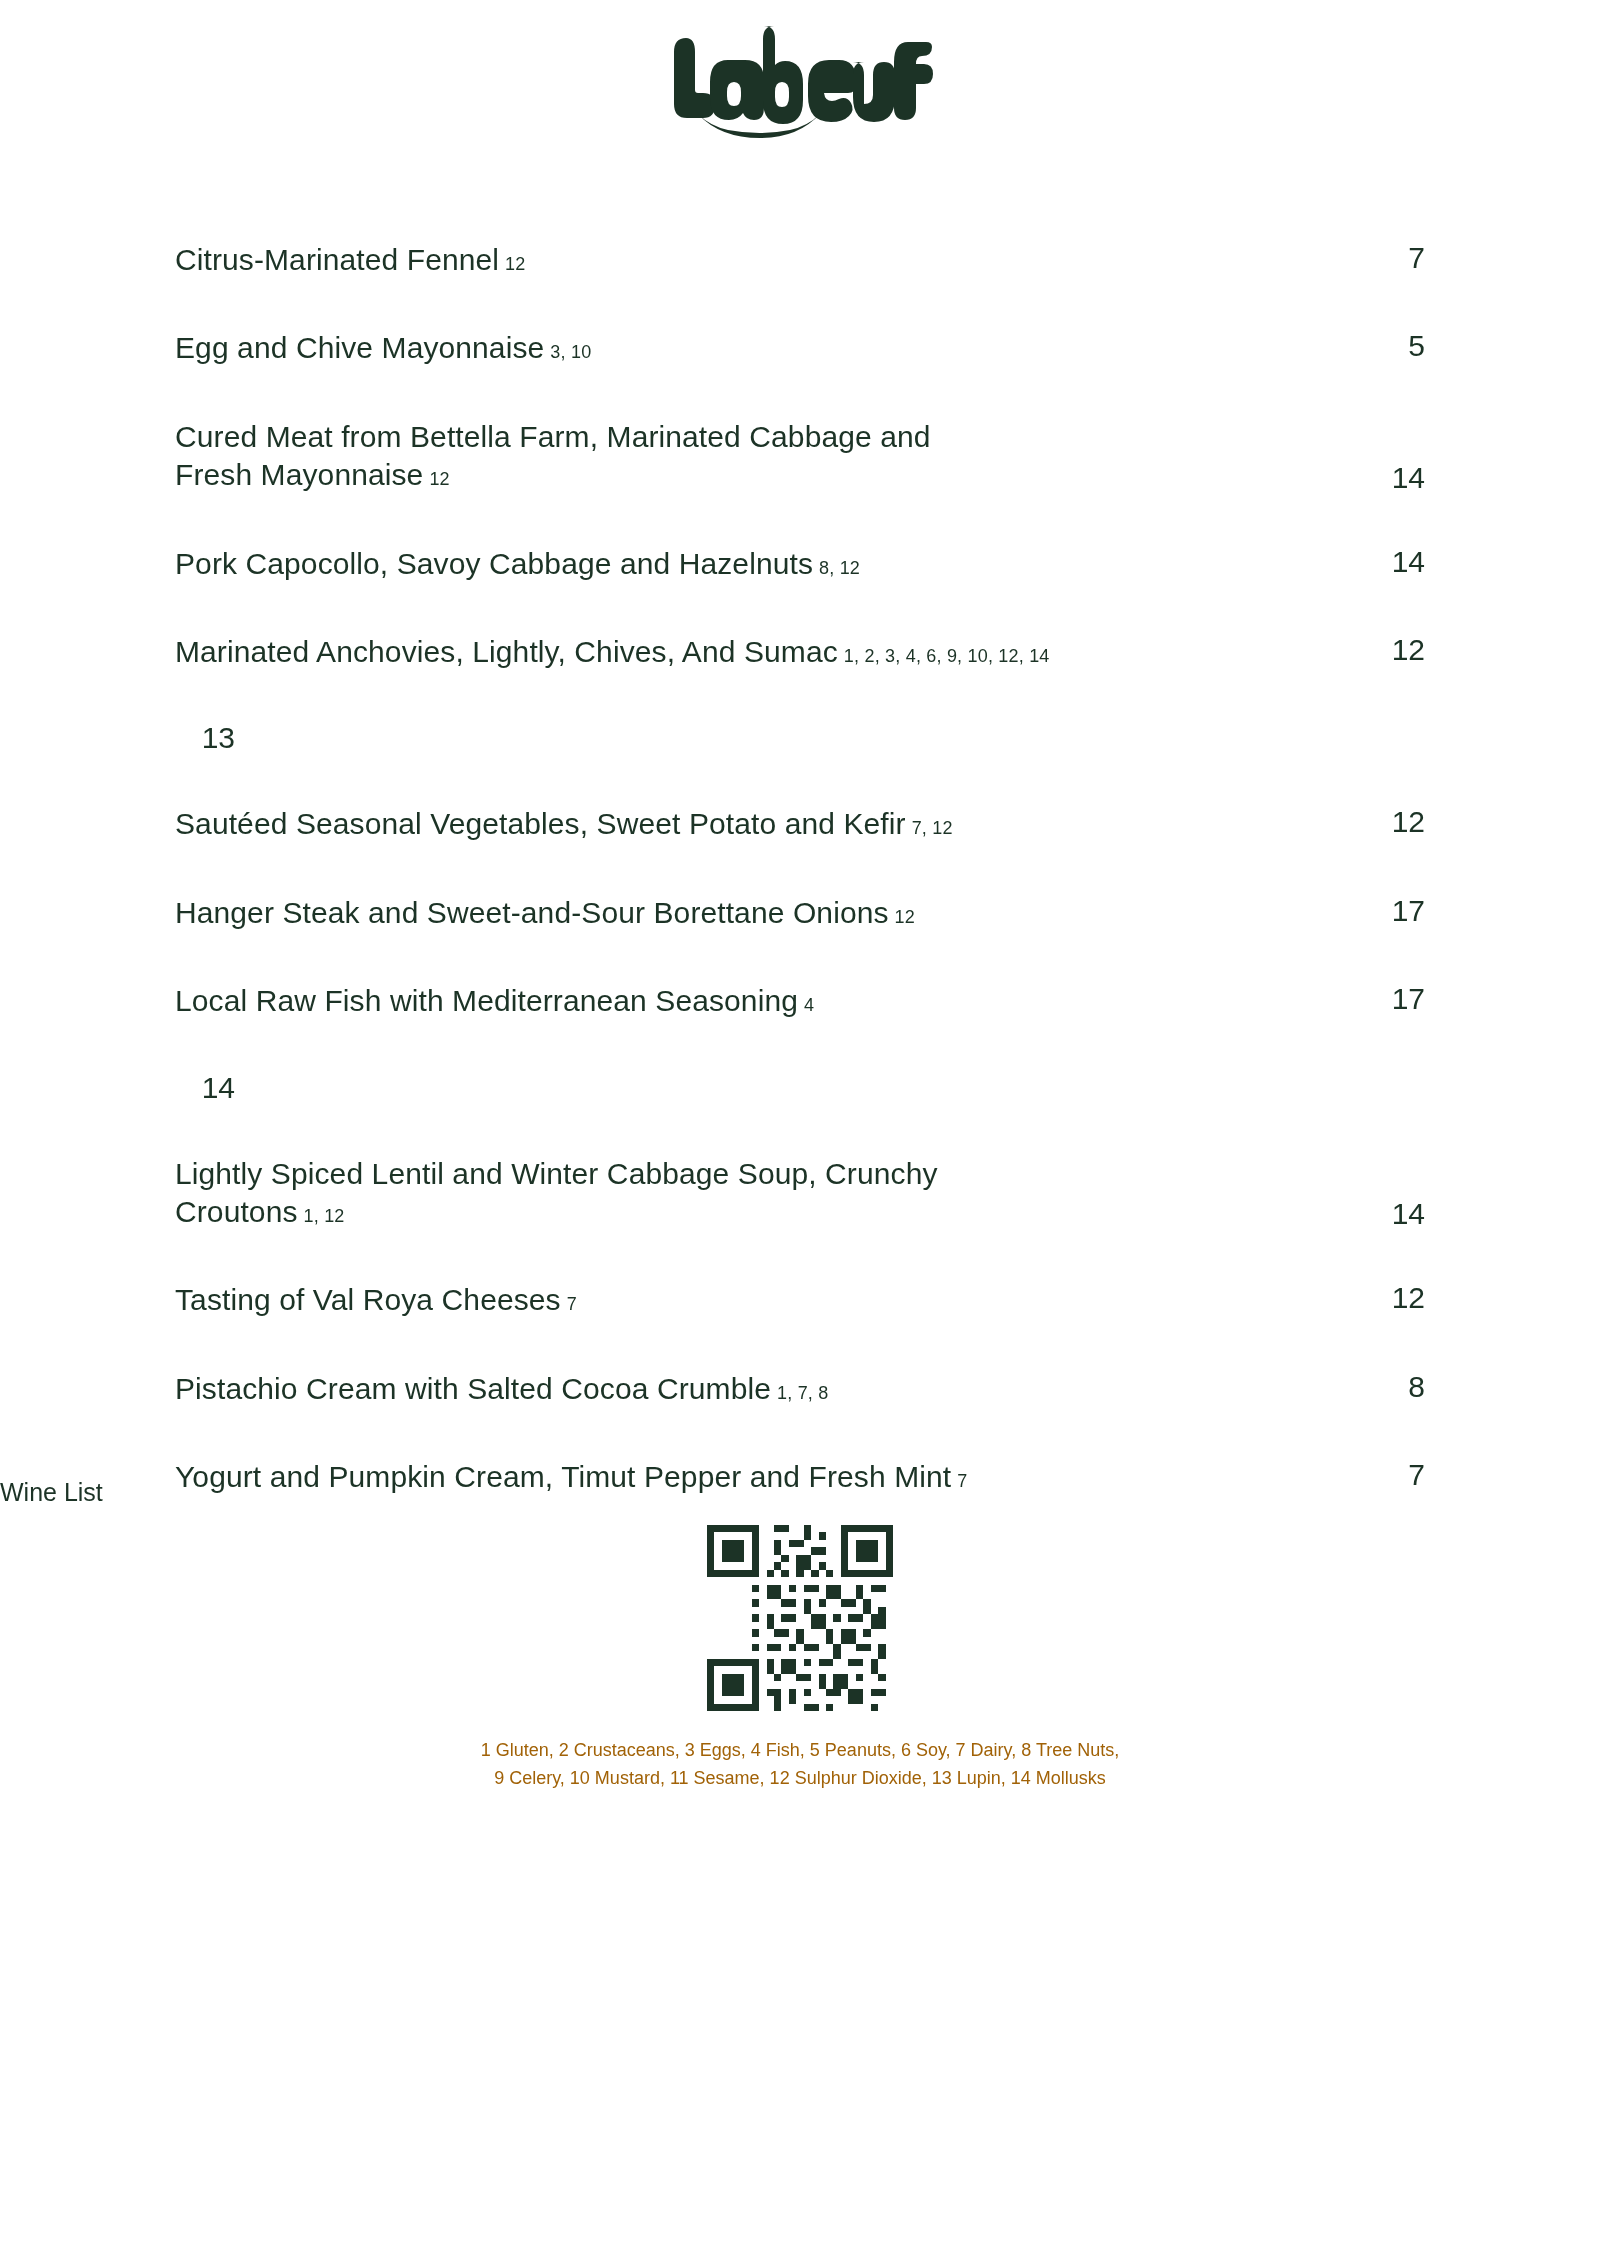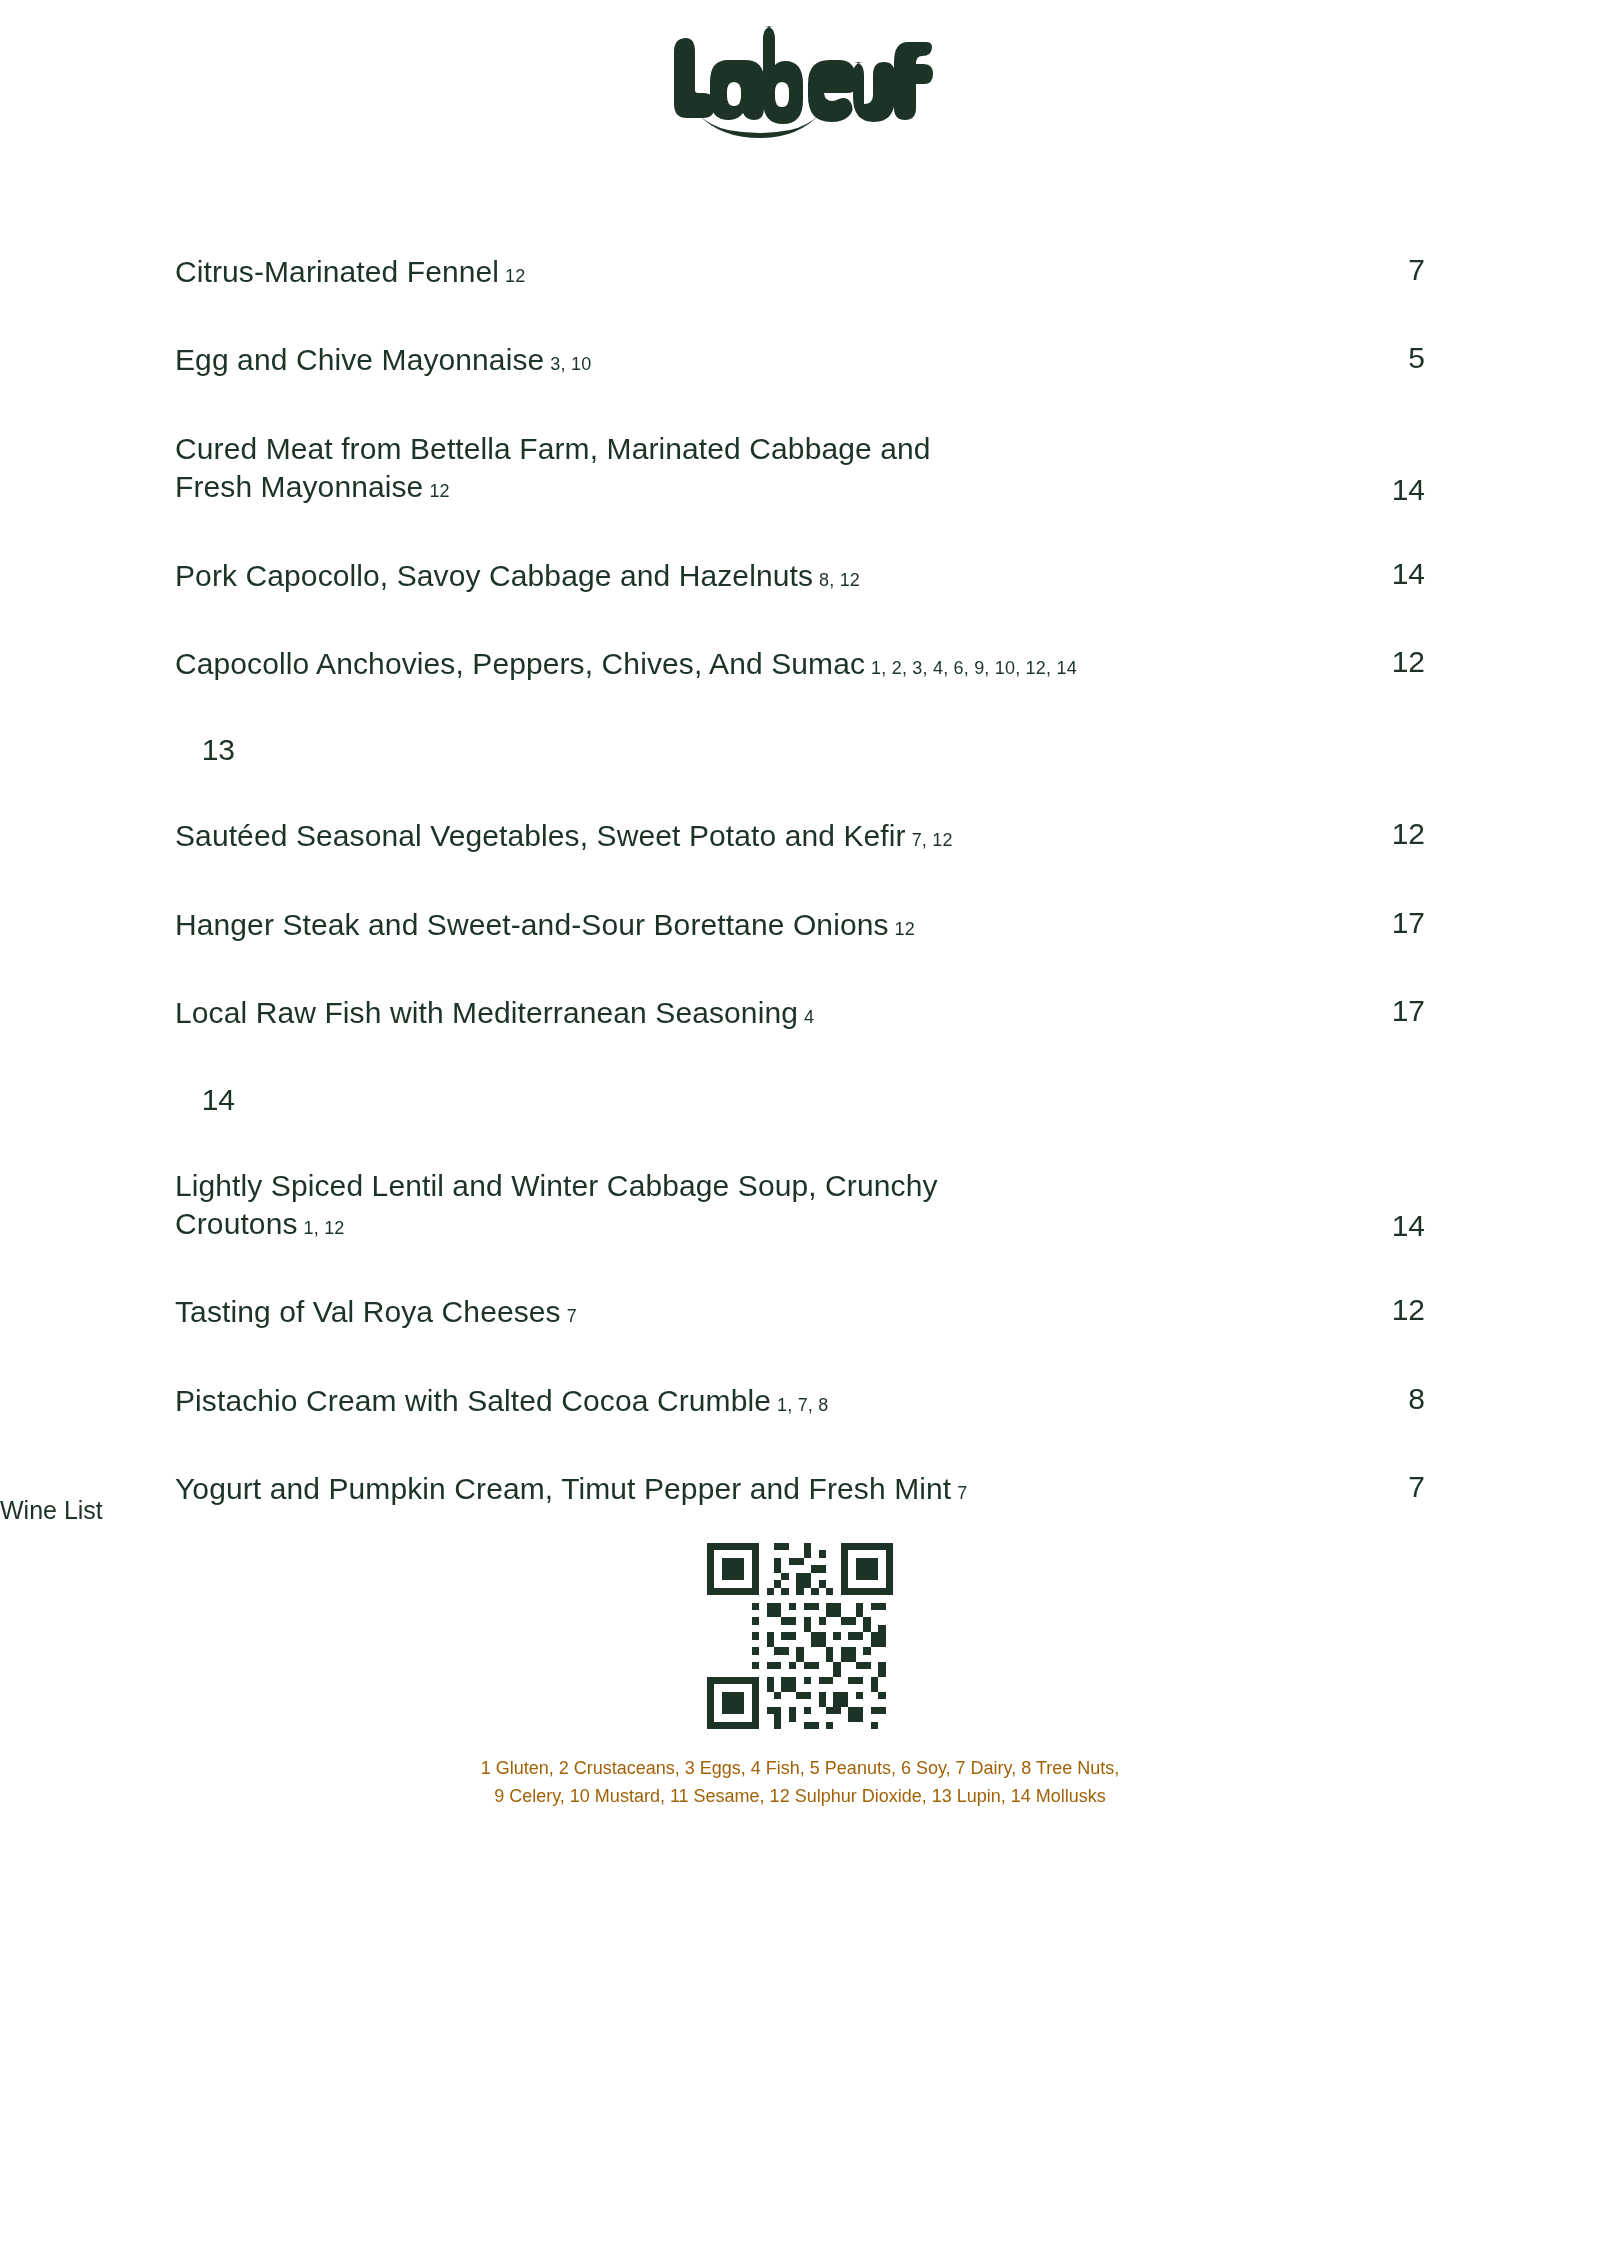--- a/index.html
+++ b/index.html
@@ -26,21 +26,21 @@
   .logo-wrap {
     text-align: center;
     padding-top: 18px;
     padding-bottom: 10px;
   }
   .logo-svg {
     display: inline-block;
   }
   
   .menu {
-    margin: 16px auto;
+    margin: 4px auto;
     width: 1250px;
     padding-top: 55px;
   }
   .menu-row {
     display: flex;
     align-items: flex-start;
     justify-content: space-between;
     margin-bottom: 50px;
   }
   .item-text {
@@ -149,21 +149,21 @@
       <div class="item-text" style="max-width:800px"><span>Cured Meat from Bettella Farm, Marinated Cabbage and Fresh Mayonnaise</span><span class="allerg">12</span></div>
       <div class="price">14</div>
     </div>
 
     <div class="menu-row">
       <div class="item-text"><span>Pork Capocollo, Savoy Cabbage and Hazelnuts</span><span class="allerg">8, 12</span></div>
       <div class="price">14</div>
     </div>
 
     <div class="menu-row">
-      <div class="item-text"><span>Capocollo Anchovies, Peppers, Chives, And Sumac</span><span class="allerg">1, 2, 3, 4, 6, 9, 10, 12, 14</span></div>
+      <div class="item-text"><span>Marinated Anchovies, Lightly, Chives, And Sumac</span><span class="allerg">1, 2, 3, 4, 6, 9, 10, 12, 14</span></div>
       <div class="price">12</div>
     </div>
 
     <div class="menu-row">
       <div class="price">13</div>
     </div>
 
     <div class="menu-row">
       <div class="item-text"><span>Sautéed Seasonal Vegetables, Sweet Potato and Kefir</span><span class="allerg">7, 12</span></div>
       <div class="price">12</div>

